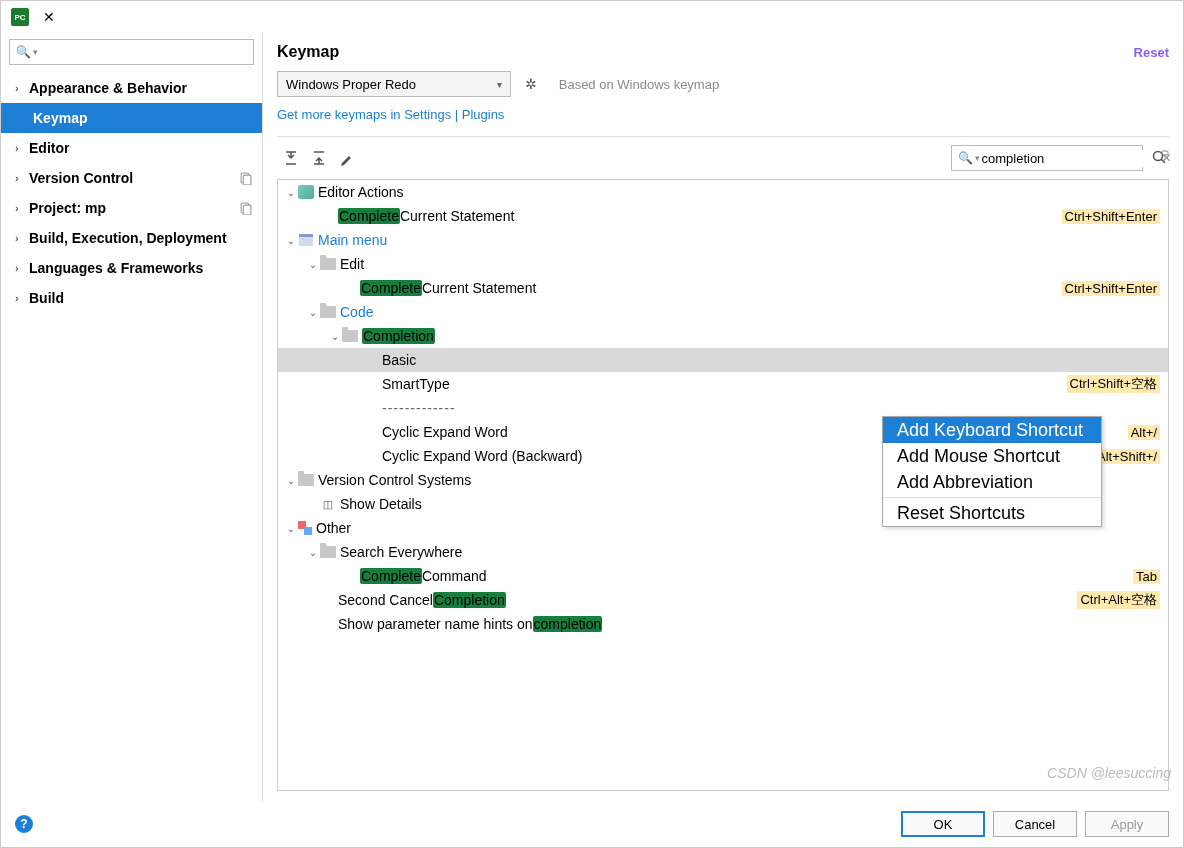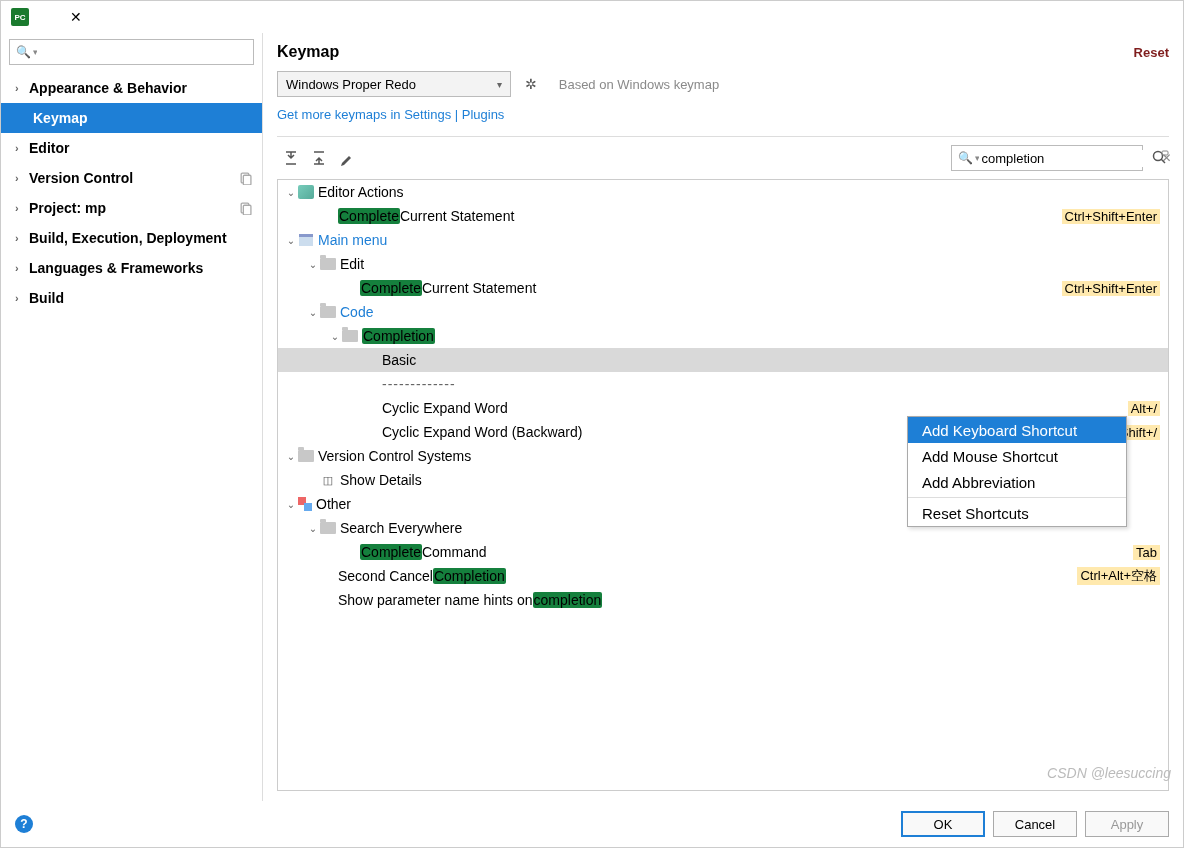--- a/index.html
+++ b/index.html
@@ -1,37 +1,37 @@
 <!DOCTYPE html>
 <html><head>
 <meta charset="utf-8">
 <style>
   * { box-sizing: border-box; font-family: "Segoe UI", Arial, sans-serif; }
   html, body { margin: 0; padding: 0; width: 1184px; height: 848px; background: #fff; overflow: hidden; }
   .window { width: 1184px; height: 848px; display: flex; flex-direction: column; border: 1px solid #ccc; }
-  .titlebar { height: 32px; display: flex; align-items: center; padding: 0 10px; font-size: 13px; gap: 27px; }
+  .titlebar { height: 32px; display: flex; align-items: center; padding: 0 10px; font-size: 13px; }
   .titlebar .app-icon { width: 18px; height: 18px; background: #1a7a2e; margin-right: 10px; display:flex; align-items:center; justify-content:center; color:#fff; font-size:8px; font-weight:bold; border-radius:2px;}
   .titlebar .title { flex: 1; }
   .titlebar .close { font-size: 14px; cursor: pointer; padding:4px;}
   .content { flex: 1; display: flex; }
   .sidebar { width: 262px; border-right: 1px solid #ddd; display: flex; flex-direction: column; background:#fff; }
   .search-box { margin: 6px 8px; border: 1px solid #bbb; height: 26px; display: flex; align-items: center; padding: 0 6px; }
   .search-box .mag { color: #888; font-size: 12px; margin-right: 4px; }
   .search-box input { border: none; outline: none; flex: 1; font-size: 13px; }
   .nav { flex: 1; padding-top: 2px; }
   .nav-item { display: flex; align-items: center; height: 30px; padding-left: 14px; font-size: 14px; cursor: pointer; }
   .nav-item .chev { width: 14px; color: #666; font-size: 11px; }
   .nav-item.child { padding-left: 32px; }
   .nav-item.bold { font-weight: bold; }
   .nav-item.selected { background: #1e7fd6; color: #fff; }
   .nav-item .badge { margin-left: auto; margin-right: 10px; width:13px; height:13px; color:#aaa; }
   .main { flex: 1; display: flex; flex-direction: column; padding: 10px 14px 0 14px; position:relative; }
   .main-header { display: flex; align-items: center; margin-bottom: 10px; }
   .main-header h1 { font-size: 16px; font-weight: bold; margin: 0; flex: 1; }
-  .reset-link { color: #7f1d1d; font-size: 13px; font-weight:bold; cursor: pointer; }
+  .reset-link { color: #8b5cf6; font-size: 13px; font-weight:bold; cursor: pointer; }
   .toolbar-row { display: flex; align-items: center; gap: 12px; margin-bottom: 4px; }
   .keymap-select { width:234px; height: 26px; border: 1px solid #bbb; background: #f3f3f3; display: flex; align-items: center; padding: 0 8px; font-size: 13px; gap: 24px; }
   .keymap-select .dd { margin-left: auto; color: #666; font-size:10px;}
   .gear-icon { color: #555; font-size: 14px; cursor:pointer; padding:2px;}
   .based-on { color: #8a8a8a; font-size: 13px; margin-left: 8px; }
   .more-link { color: #1e7fd6; font-size: 13px; cursor: pointer; margin-top: 6px; }
   .sep { border-top: 1px solid #ddd; margin: 14px 0 6px 0; }
   .action-bar { display: flex; align-items: center; gap: 12px; padding: 2px 0 8px 6px; }
   .action-bar .tb-icon { width:16px; height:16px; color:#555; cursor:pointer; }
   .action-search { margin-left: auto; display: flex; align-items: center; gap:8px; }
@@ -54,21 +54,21 @@
   .dashes { letter-spacing: 1px; color:#666; }
   .item-icon { width:16px; height:14px; margin-right:4px; display:inline-flex; align-items:center; justify-content:center; position:relative; }
   .group-icon { background: linear-gradient(135deg,#7cb,#5a9); border-radius:2px; }
   .tool-icon { font-size:11px; color:#555; }
   .bottom-bar { height: 46px; display:flex; align-items:center; padding:0 14px; border-top:0; }
   .help-icon { width:18px; height:18px; border-radius:50%; background:#1e7fd6; color:#fff; font-size:12px; font-weight:bold; display:flex; align-items:center; justify-content:center; cursor:pointer;}
   .buttons { margin-left:auto; display:flex; gap:8px; }
   .btn { width:84px; height:26px; border:1px solid #aaa; background:#f9f9f9; font-size:13px; cursor:pointer; }
   .btn.primary { border:2px solid #1e7fd6; }
   .btn.disabled { color:#999; }
-  .context-menu { position:absolute; left:644px; top:383px; width:220px; background:#fff; border:1px solid #aaa; box-shadow:2px 2px 4px rgba(0,0,0,0.15); z-index:10; font-size:15px; }
+  .context-menu { position:absolute; left:619px; top:383px; width:220px; background:#fff; border:1px solid #aaa; box-shadow:2px 2px 4px rgba(0,0,0,0.15); z-index:10; font-size:18px; }
   .ctx-item { height:26px; display:flex; align-items:center; padding:0 14px; cursor:pointer; }
   .ctx-item.sel { background:#1e7fd6; color:#fff; }
   .ctx-sep { height:1px; background:#ddd; margin:2px 0;}
   .watermark { position:absolute; right:12px; bottom:20px; color:#bbb; font-size:14px; font-style:italic; pointer-events:none;}
   .sq-icon { width:14px; height:14px; margin-right:4px; display:inline-block; position:relative;}
   .sq-icon .s1 { position:absolute; width:8px; height:8px; background:#e66; top:0; left:0;}
   .sq-icon .s2 { position:absolute; width:8px; height:8px; background:#6ae; bottom:0; right:0;}
   svg { display:block; }
 </style>
 </head>
@@ -232,20 +232,25 @@
             <span class="tree-chev">⌄</span>
             <span class="folder-icon folder-gray"></span>
             <span class="hl">Completion</span>
           </div>
         <div class="tree-row selected">
             <span class="tree-indent" style="width:104px"></span>
             <span>Basic</span>
           </div>
         <div class="tree-row">
             <span class="tree-indent" style="width:104px"></span>
+            <span>SmartType</span>
+            <span class="shortcut">Ctrl+Shift+空格</span>
+          </div>
+        <div class="tree-row">
+            <span class="tree-indent" style="width:104px"></span>
             <span class="dashes">-------------</span>
           </div>
         <div class="tree-row">
             <span class="tree-indent" style="width:104px"></span>
             <span>Cyclic Expand Word</span>
             <span class="shortcut">Alt+/</span>
           </div>
         <div class="tree-row">
             <span class="tree-indent" style="width:104px"></span>
             <span>Cyclic Expand Word (Backward)</span>

